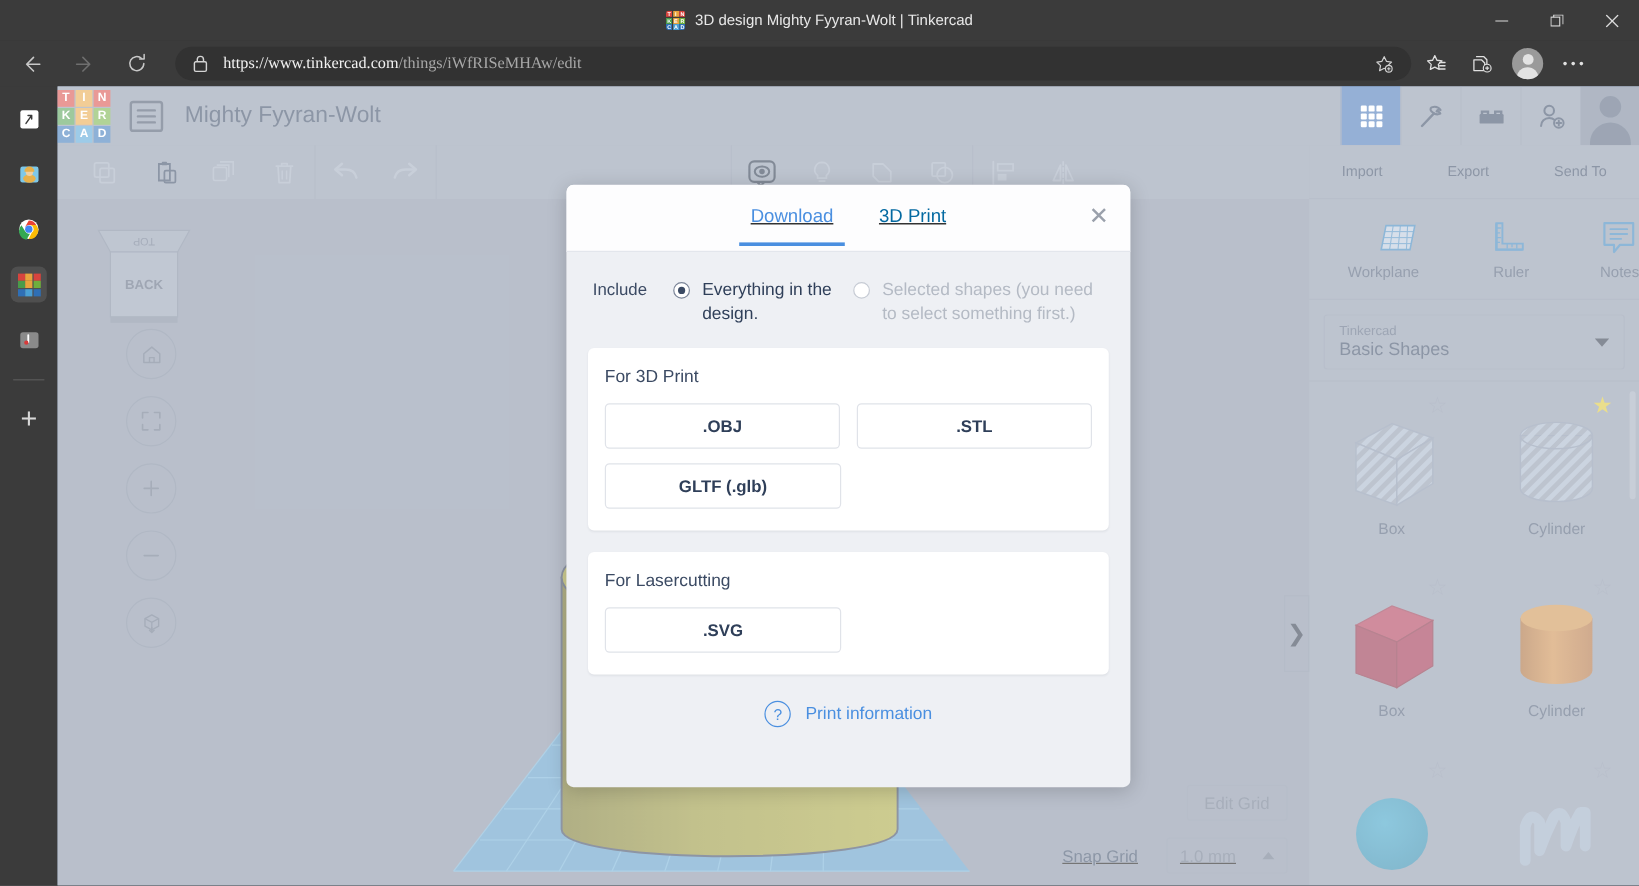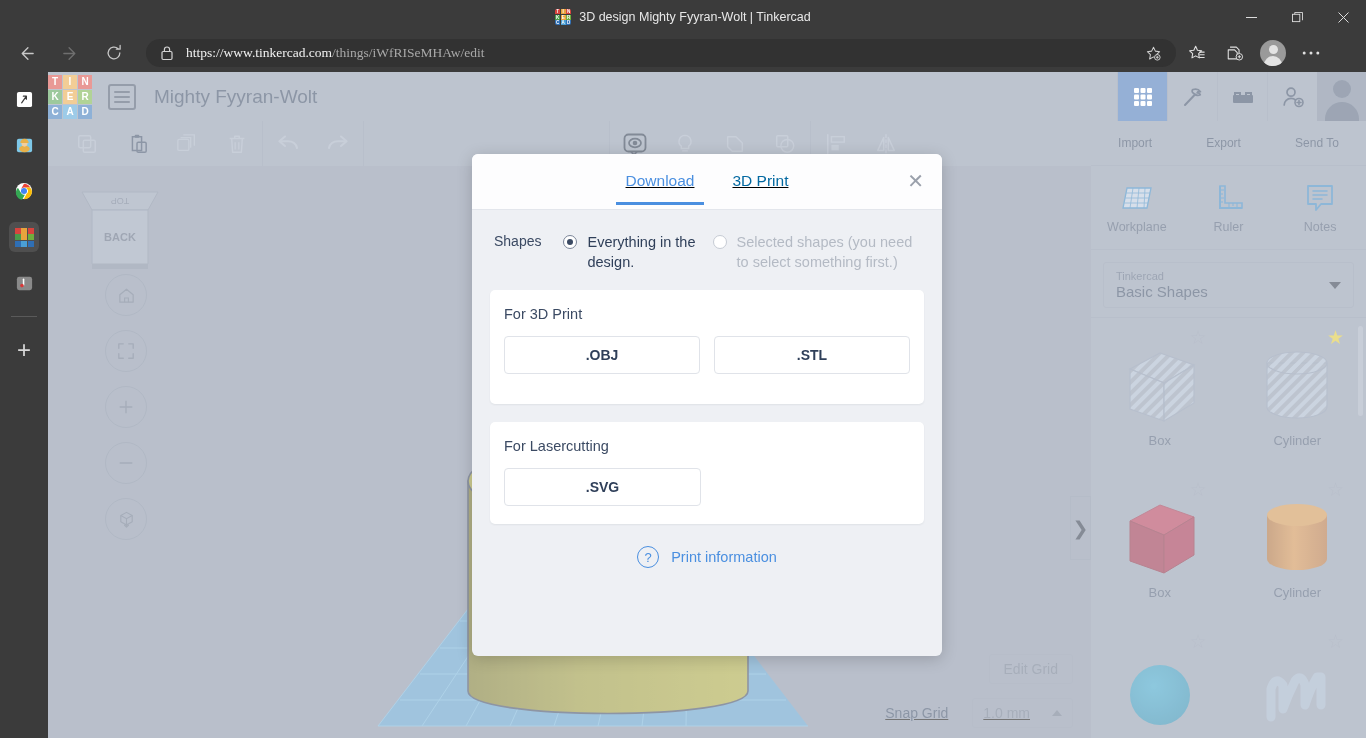--- a/index.html
+++ b/index.html
@@ -187,21 +187,21 @@
 
   
   .right-panel {
     position:absolute; left:1043px; top:94px; width:275px; height:572px;
     background:#8692a6;
   }
   .panel-tools {
     display:flex; height:84px; border-bottom:1px solid #7d89a0;
   }
   .ptool {
-    flex:1; display:flex; flex-direction:column; align-items:center; justify-content:center; gap:6px;
+    flex:1; display:flex; flex-direction:column; align-items:flex-end; justify-content:center; gap:6px;
     color:#2e6ea8;
   }
   .ptool-label { font-size:12.5px; color:#3e4f6b; }
   .shape-picker {
     margin: 12px; border:1px solid #7d89a0; border-radius:3px; padding:7px 12px;
     display:flex; align-items:center; justify-content:space-between;
   }
   .sp-sub { font-size:11px; color:#4a5a75; }
   .sp-main { font-size:15px; color:#2c3e5b; margin-top:1px; }
   .caret-down { width:0;height:0;border-left:6px solid transparent;border-right:6px solid transparent;border-top:7px solid #1f2a3d; }
@@ -827,39 +827,43 @@
     <div class="modal-head">
       <div class="m-tabs">
         <div class="m-tab active">Download</div>
         <div class="m-tab">3D Print</div>
       </div>
       <div class="m-close">✕</div>
     </div>
 
     <div class="m-body">
       <div class="include-row">
-        <div class="include-label">Shapes</div>
+        <div class="include-label">Include</div>
         <div class="radios">
           <label class="radio-line">
             <span class="radio checked"></span>
             <span class="radio-text">Everything in the design.</span>
           </label>
           <label class="radio-line">
             <span class="radio muted"></span>
             <span class="radio-text muted">Selected shapes (you need to select something first.)</span>
           </label>
         </div>
       </div>
 
       <div class="card">
         <div class="card-title">For 3D Print</div>
         <div class="fmt-row">
           <div class="fmt-btn">.OBJ</div>
           <div class="fmt-btn">.STL</div>
         </div>
+        <div class="fmt-row single" style="margin-bottom:0;">
+          <div class="fmt-btn">GLTF (.glb)</div>
+          <div style="flex:1;"></div>
+        </div>
       </div>
 
       <div class="card">
         <div class="card-title">For Lasercutting</div>
         <div class="fmt-row single" style="margin-bottom:0;">
           <div class="fmt-btn">.SVG</div>
           <div style="flex:1;"></div>
         </div>
       </div>
 

